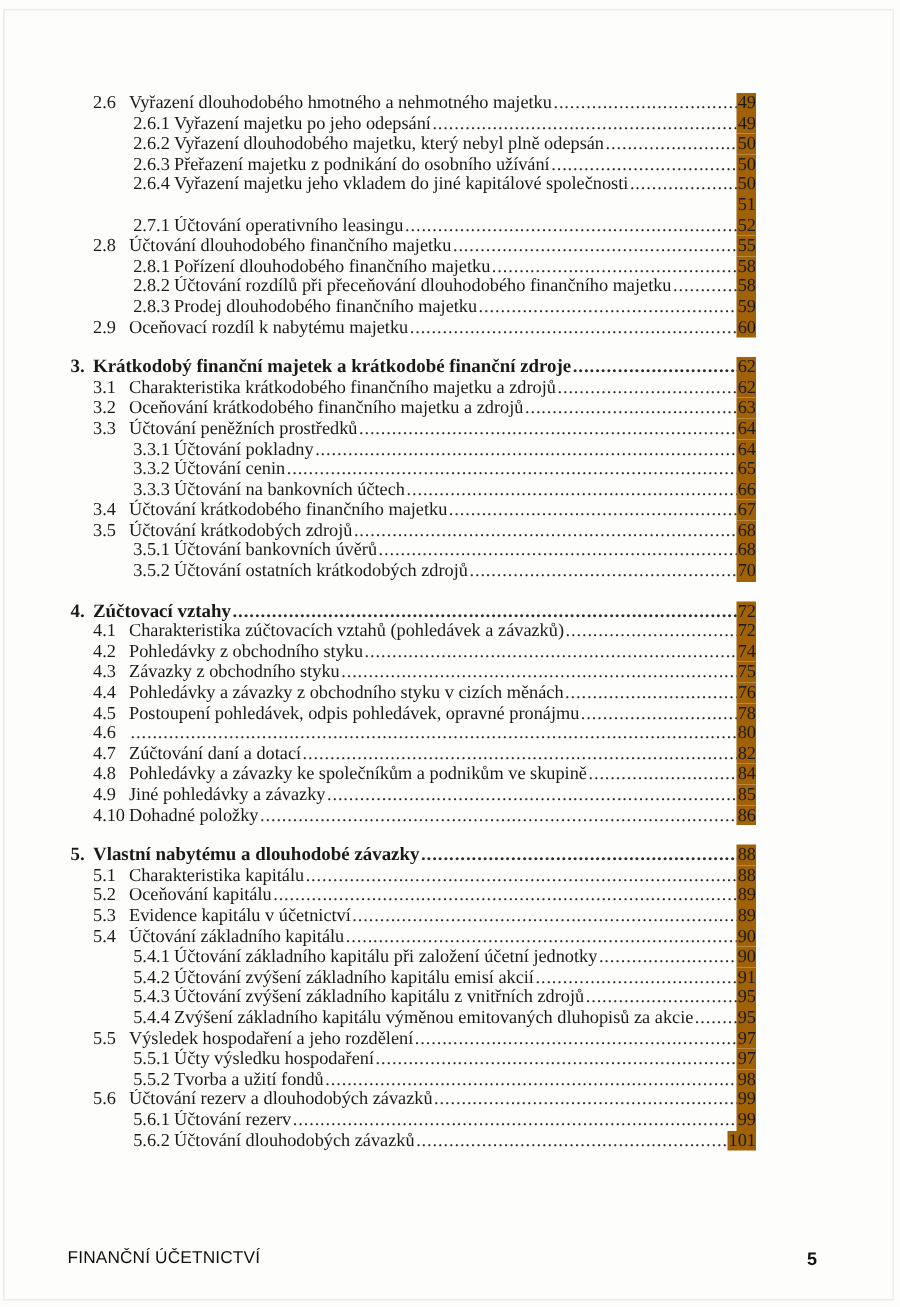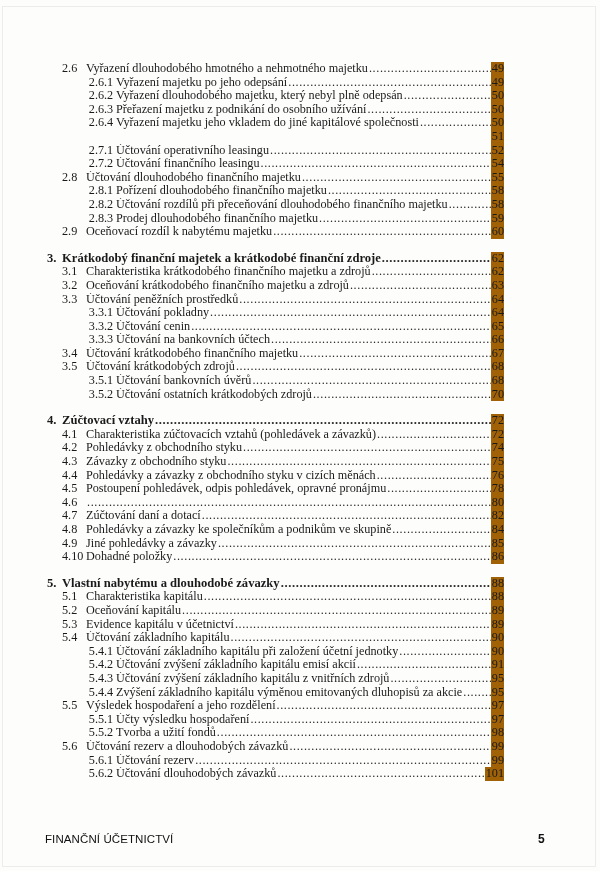--- a/index.html
+++ b/index.html
@@ -86,28 +86,20 @@
         <span class="page">51</span>
       </div>
       <div class="row lvl3">
         <div class="entry">
           <span class="num">2.7.1</span>
           <span class="title">Účtování operativního leasingu</span>
           <span class="dots"></span>
         </div>
         <span class="page">52</span>
       </div>
-      <div class="row lvl3">
-        <div class="entry">
-          <span class="num">2.7.2</span>
-          <span class="title">Účtování finančního leasingu</span>
-          <span class="dots"></span>
-        </div>
-        <span class="page">54</span>
-      </div>
       <div class="row lvl2">
         <div class="entry">
           <span class="num">2.8</span>
           <span class="title">Účtování dlouhodobého finančního majetku</span>
           <span class="dots"></span>
         </div>
         <span class="page">55</span>
       </div>
       <div class="row lvl3">
         <div class="entry">

